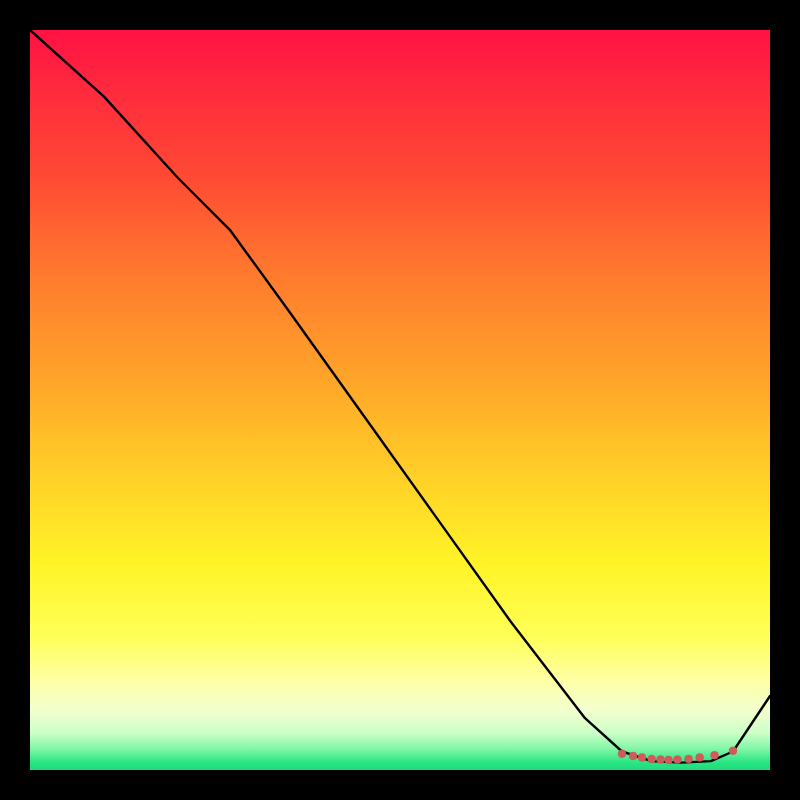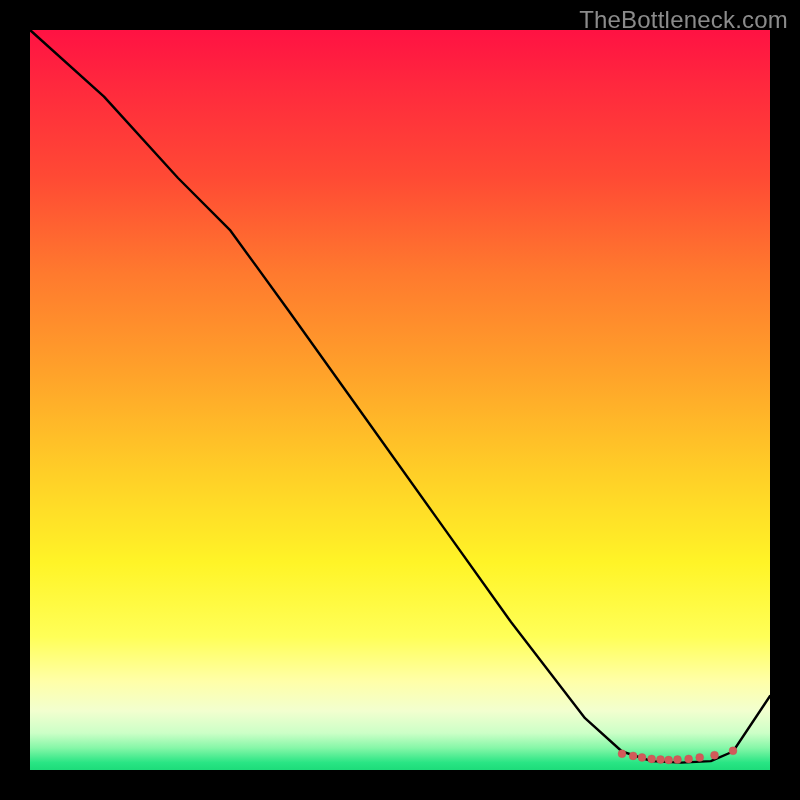--- a/index.html
+++ b/index.html
@@ -68,21 +68,20 @@
   .marker {
     fill: #d25a5a;
     stroke: #c14d4d;
     stroke-width: 0.3;
   }
 </style>
 </head>
 <body>
 
 <div class="frame">
-  <div class="watermark">TheBottleneck.com</div>
 
   <div class="plot">
     <svg class="curve" viewBox="0 0 740 740">
       <path id="main-curve" class="curve-path" d="M0.0 0.0 L74.0 66.6 L148.0 148.0 L199.8 199.8 L259.0 281.2 L333.0 384.8 L407.0 488.4 L481.0 592.0 L555.0 688.2 L592.0 721.5 L621.6 731.1 L651.2 732.6 L680.8 731.1 L703.0 721.5 L740.0 666.0"></path>
       <g id="marker-group">
           <circle cx="592.0" cy="723.7" r="4" class="marker"></circle>
           <circle cx="603.1" cy="725.9" r="4" class="marker"></circle>
           <circle cx="612.0" cy="727.4" r="4" class="marker"></circle>
           <circle cx="621.6" cy="728.9" r="4" class="marker"></circle>
           <circle cx="630.5" cy="729.6" r="4" class="marker"></circle>

